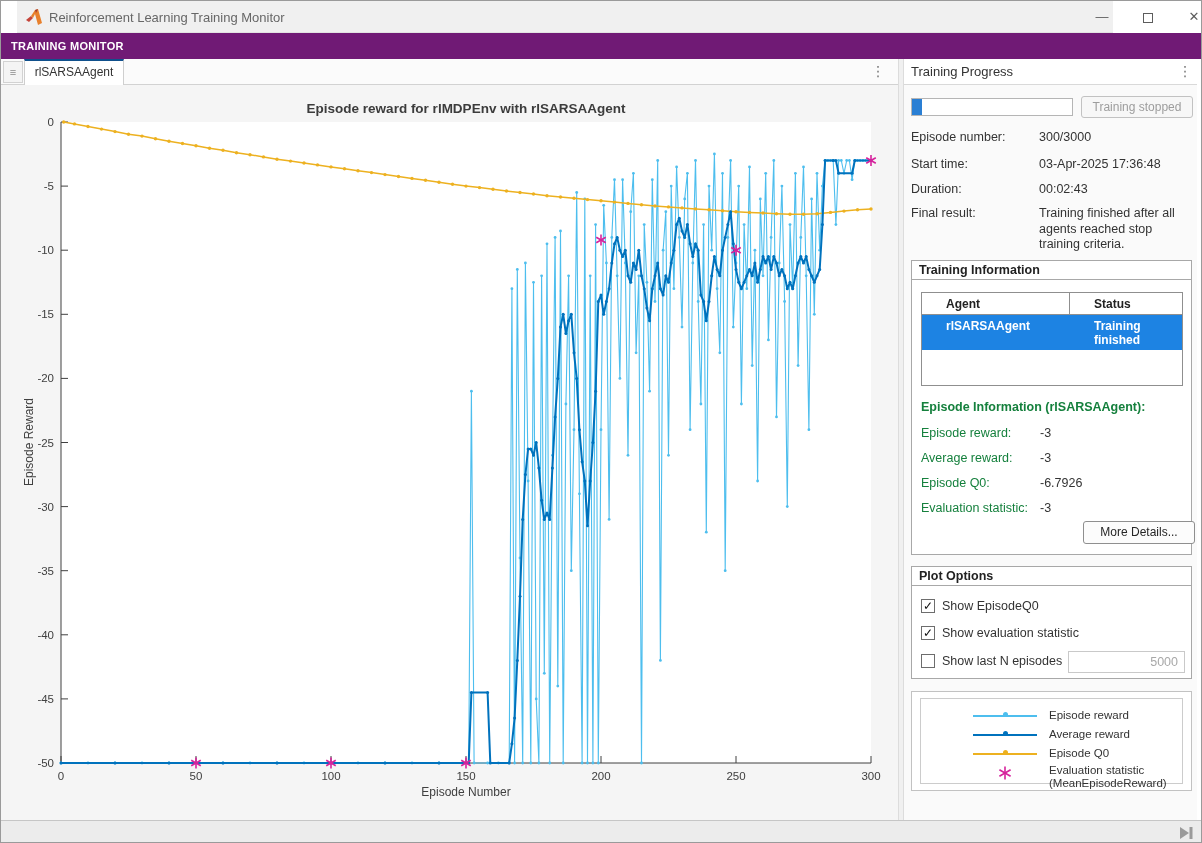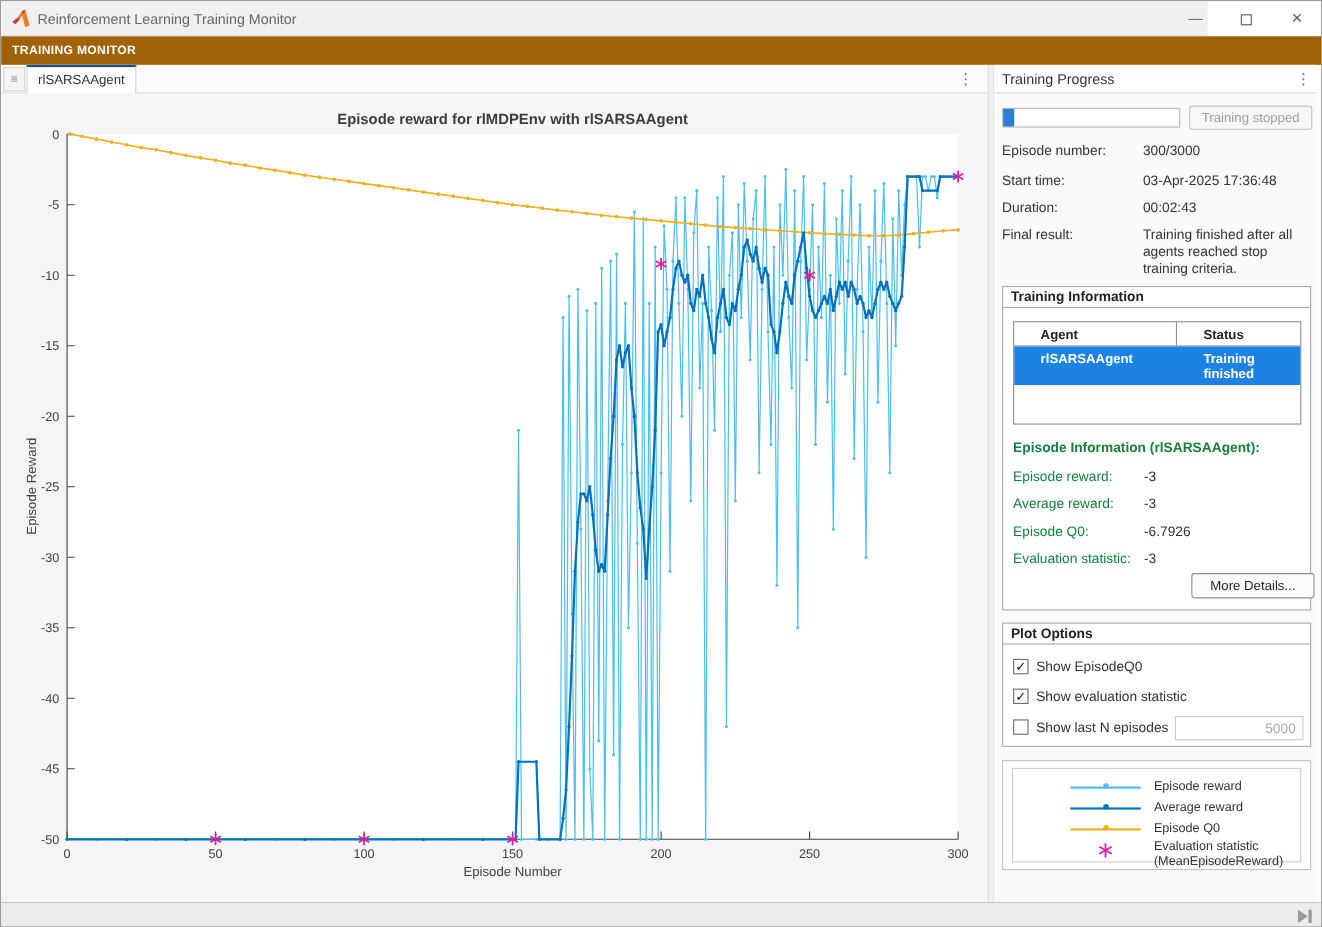--- a/index.html
+++ b/index.html
@@ -5,27 +5,27 @@
   * { box-sizing: border-box; margin: 0; padding: 0; }
   html,body { background:#d8d8d8; }
   body { font-family: "Liberation Sans", sans-serif; }
   #window {
     position: relative; width: 1202px; height: 843px;
     background: #fff; border: 1px solid #9a9a9a; overflow: hidden;
   }
   .abs { position: absolute; }
 
   
-  .titlebar { left:1px; top:0; width:1096px; height:32px; background:#f0f0f0; border-bottom:1px solid #e2e2e2; }
+  .titlebar { left:16px; top:0; width:1096px; height:32px; background:#f0f0f0; border-bottom:1px solid #e2e2e2; }
   .titlebar .apptitle { position:absolute; left:32px; top:9px; font-size:13px; color:#676767; }
   .winbtn { position:absolute; top:0; width:34px; height:31px; color:#5d5d5d; text-align:center; line-height:31px; font-size:13px; cursor:pointer; }
   .winbtn.max span { display:inline-block; width:10px; height:10px; border:1px solid #5d5d5d; vertical-align:middle; }
 
   
-  .toolstrip { left:0; top:32px; width:1202px; height:26px; background:#a16207; }
+  .toolstrip { left:0; top:32px; width:1202px; height:26px; background:#701a75; }
   .toolstrip .ttab { position:absolute; left:10px; top:7px; font-size:11px; font-weight:bold; letter-spacing:.3px; color:#ffffff; }
 
   
   .docbar { left:0; top:58px; width:897px; height:26px; background:#fbfbfb; border-bottom:1px solid #d2d2d2; }
   .grip { position:absolute; left:2px; top:2px; width:20px; height:22px; background:#f4f4f4; border:1px solid #d2d2d2; color:#8a8a8a; font-size:11px; text-align:center; line-height:21px; }
   .doctab { position:absolute; left:23px; top:0; width:100px; height:26px; background:#ffffff;
     border-left:1px solid #cfcfcf; border-right:1px solid #cfcfcf; border-top:2px solid #10508c;
     font-size:12px; color:#333; text-align:center; line-height:23px; }
   .kebab { color:#757575; font-size:14px; text-align:center; cursor:pointer; }
 

